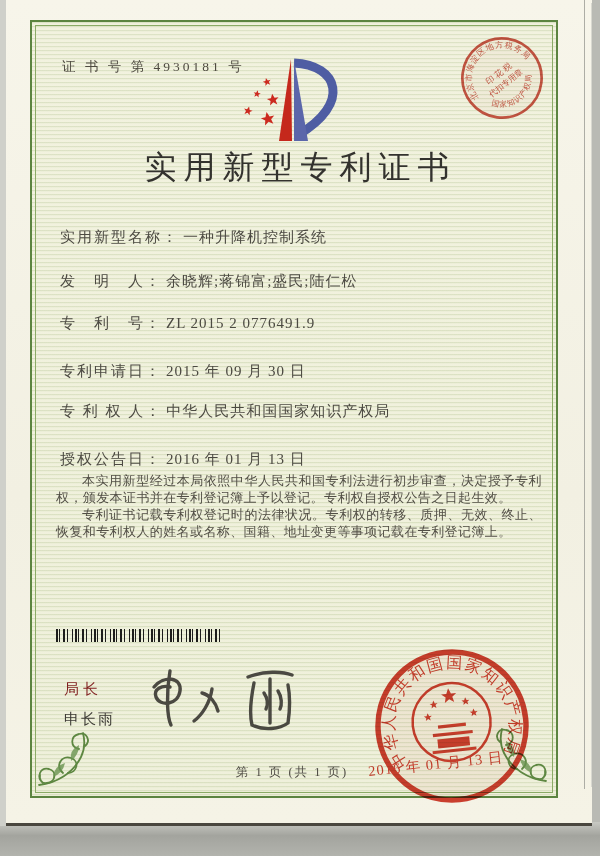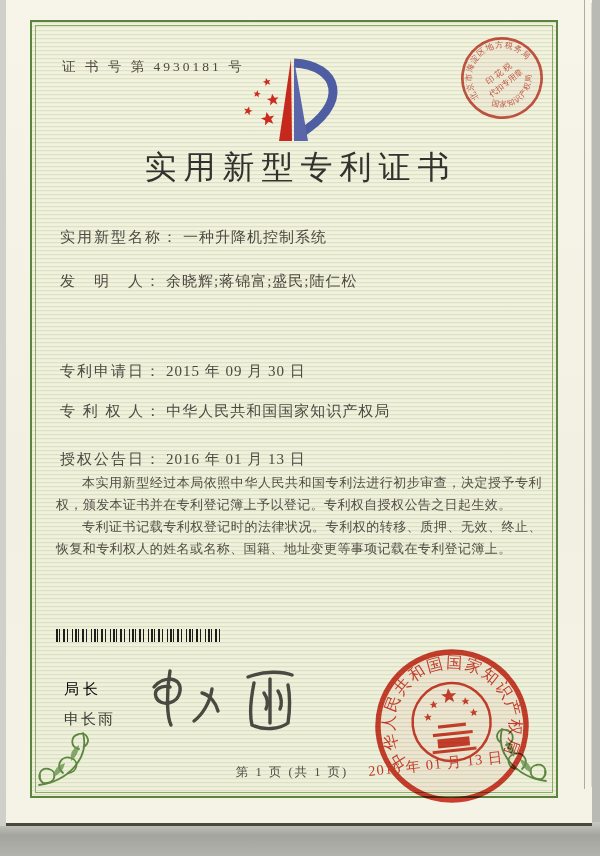--- a/index.html
+++ b/index.html
@@ -22,26 +22,26 @@
   .cert-no{position:absolute;left:62px;top:58px;font-size:13.5px;letter-spacing:3px;color:#4e4a40;}
   .logo{position:absolute;left:238px;top:54px;width:140px;height:94px;}
   .title{position:absolute;left:30px;top:146px;width:524px;text-align:center;
     font-size:32px;letter-spacing:7px;padding-left:17px;box-sizing:border-box;
     color:#33322e;font-weight:500;}
   .field-row{position:absolute;left:60px;font-size:15px;color:#4c4a42;white-space:nowrap;}
   .field-label{letter-spacing:2px;}
   .field-value{margin-left:4px;letter-spacing:1px;}
   .row0{top:228px}.row1{top:272px}.row2{top:314px}.row3{top:362px}.row4{top:402px}.row5{top:450px}
   .body-text{position:absolute;left:56px;top:472px;width:486px;color:#514e45;}
-  .body-text p{margin:0;font-size:13px;line-height:22px;letter-spacing:.4px;
+  .body-text p{margin:0;font-size:13px;line-height:17px;letter-spacing:.4px;
     text-align:justify;text-indent:2em;}
   .barcode{position:absolute;left:56px;top:629px;width:164px;height:13px;
     background:
       repeating-linear-gradient(90deg,#1d1d1b 0 2px,rgba(0,0,0,0) 2px 3px,#1d1d1b 3px 4px,rgba(0,0,0,0) 4px 7px,#1d1d1b 7px 9px,rgba(0,0,0,0) 9px 11px,#1d1d1b 11px 12px,rgba(0,0,0,0) 12px 16px,#1d1d1b 16px 17px,rgba(0,0,0,0) 17px 19px);}
-  .director-title{position:absolute;left:64px;top:680px;font-size:15px;letter-spacing:4px;color:#000000;font-family:Liberation Serif, serif;}
+  .director-title{position:absolute;left:64px;top:680px;font-size:15px;letter-spacing:4px;color:#7f1d1d;font-family:Liberation Serif, serif;}
   .director-name{position:absolute;left:64px;top:710px;font-size:15px;letter-spacing:2px;color:#3c3a34;}
   .signature{position:absolute;left:140px;top:658px;width:175px;height:82px;opacity:.88;}
   .footer{position:absolute;left:30px;top:764px;width:524px;text-align:center;
     font-size:12.5px;letter-spacing:2px;color:#4f4c44;}
   .seal{position:absolute;left:352px;top:626px;width:200px;height:200px;
     transform:rotate(-6deg);mix-blend-mode:multiply;opacity:.93;}
   .stamp{position:absolute;left:457px;top:33px;width:90px;height:90px;
     transform:rotate(-38deg);mix-blend-mode:multiply;opacity:.85;}
   .flourish{position:absolute;width:70px;height:64px;}
   .flourish.bl{left:33px;top:727px;}
@@ -108,20 +108,23 @@
   </svg>
 
   <div class="title">实用新型专利证书</div>
 
   <div class="field-row row0">
     <span class="field-label">实用新型名称：</span><span class="field-value">一种升降机控制系统</span>
   </div>
   <div class="field-row row1">
     <span class="field-label">发　明　人：</span><span class="field-value">余晓辉;蒋锦富;盛民;陆仁松</span>
   </div>
+  <div class="field-row row2">
+    <span class="field-label">专　利　号：</span><span class="field-value">ZL 2015 2 0776491.9</span>
+  </div>
   <div class="field-row row3">
     <span class="field-label">专利申请日：</span><span class="field-value">2015 年 09 月 30 日</span>
   </div>
   <div class="field-row row4">
     <span class="field-label">专 利 权 人：</span><span class="field-value">中华人民共和国国家知识产权局</span>
   </div>
   <div class="field-row row5">
     <span class="field-label">授权公告日：</span><span class="field-value">2016 年 01 月 13 日</span>
   </div>
 

